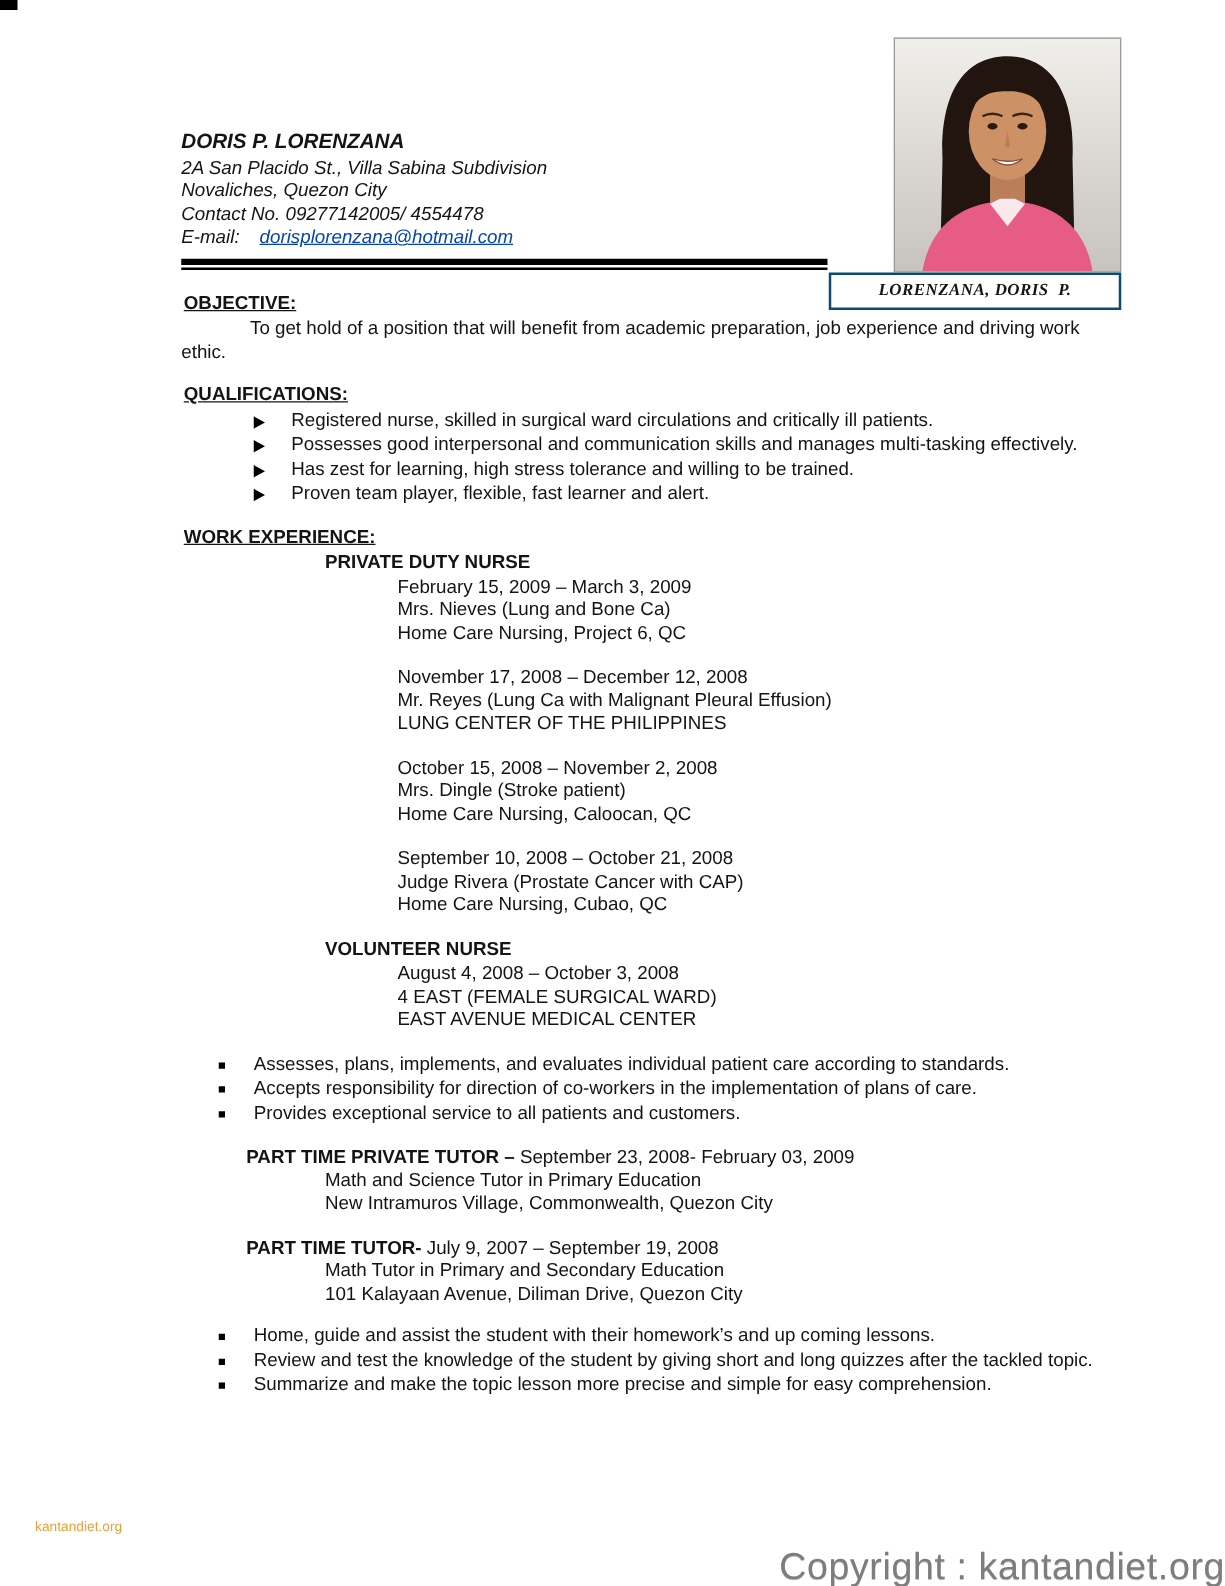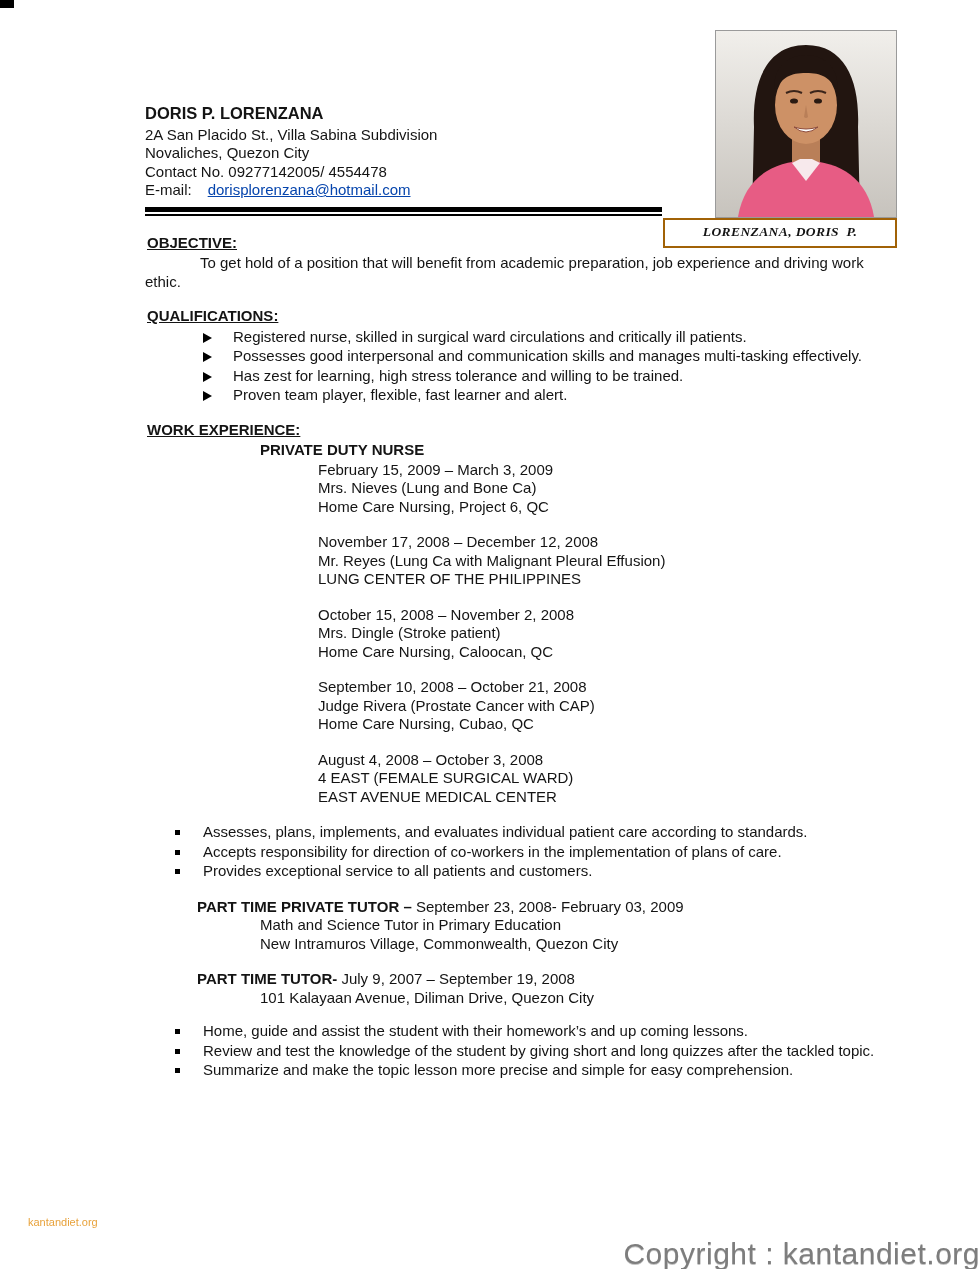--- a/index.html
+++ b/index.html
@@ -24,34 +24,34 @@
   
   .photo-wrap {
     position: absolute; top: 30px; left: 663px; width: 234px;
   }
   .photo {
     width: 182px; height: 188px; margin-left: 52px;
     border: 1px solid #9a9a9a; overflow: hidden; background: #d8d5d0;
   }
   .photo svg { display: block; }
   .photo-caption {
-    border: 2px solid #a16207;
+    border: 2px solid #0c4a6e;
     background: #fff;
     text-align: center;
     font-family: "Liberation Serif", serif;
     font-style: italic;
     font-weight: bold;
     font-size: 13.5px;
     letter-spacing: .4px;
     padding: 3px 0 4px;
     white-space: pre;
   }
 
   
-  .header { margin: 104px 0 0 145px; width: 740px; }
+  .header { margin: 104px 0 0 145px; width: 740px; font-style: italic; }
   .header h1 { font-size: 16.5px; font-weight: bold; margin-bottom: 3px; }
   .hline { }
   .email-link { color: #0645ad; text-decoration: underline; margin-left: 16px; cursor: pointer; }
 
   .rule { margin: 7px 0 0 145px; width: 517px; }
   .rule-thick { height: 5px; background: #000; }
   .rule-thin  { height: 2px; background: #000; margin-top: 2px; }
 
   
   .main { margin-left: 145px; width: 740px; }
@@ -222,20 +222,21 @@
         <div>October 15, 2008 – November 2, 2008</div>
         <div>Mrs. Dingle (Stroke patient)</div>
         <div>Home Care Nursing, Caloocan, QC</div>
       </div>
       <div class="entry role-block">
         <div>September 10, 2008 – October 21, 2008</div>
         <div>Judge Rivera (Prostate Cancer with CAP)</div>
         <div>Home Care Nursing, Cubao, QC</div>
       </div>
 
+      <div class="role-title">VOLUNTEER NURSE</div>
       <div class="entry">
         <div>August 4, 2008 – October 3, 2008</div>
         <div>4 EAST (FEMALE SURGICAL WARD)</div>
         <div>EAST AVENUE MEDICAL CENTER</div>
       </div>
 
       <div class="duties">
         <div class="drow">
           <span class="marker-cell">
               <span class="square-bullet"></span>
@@ -264,20 +265,21 @@
           <div>Math and Science Tutor in Primary Education</div>
           <div>New Intramuros Village, Commonwealth, Quezon City</div>
         </div>
       </div>
 
       <div class="tutor-block">
         <div class="tutor-title-line">
           <span class="tutor-title">PART TIME TUTOR-</span><span> July 9, 2007 – September 19, 2008</span>
         </div>
         <div class="tutor-lines">
+          <div>Math Tutor in Primary and Secondary Education</div>
           <div>101 Kalayaan Avenue, Diliman Drive, Quezon City</div>
         </div>
       </div>
 
       <div class="duties">
         <div class="drow">
           <span class="marker-cell">
               <span class="square-bullet"></span>
             </span>
           <span class="dtext">Home, guide and assist the student with their homework’s and up coming lessons.</span>

